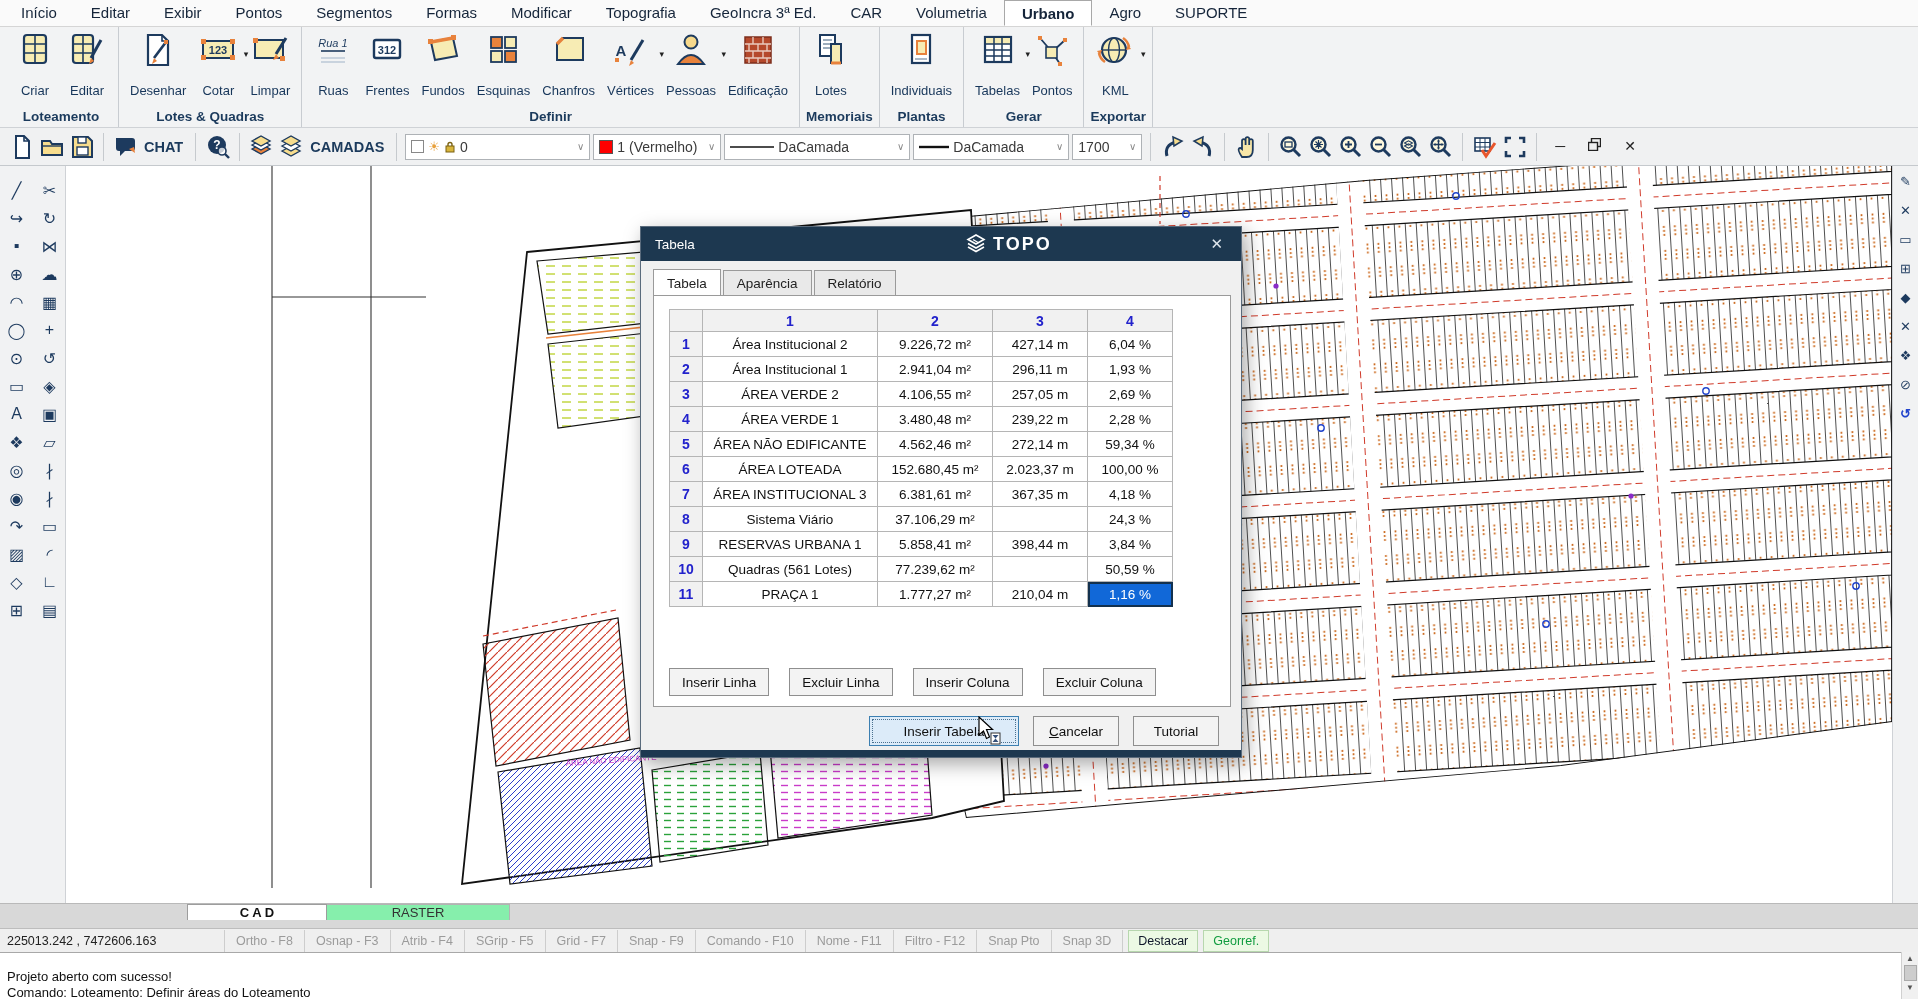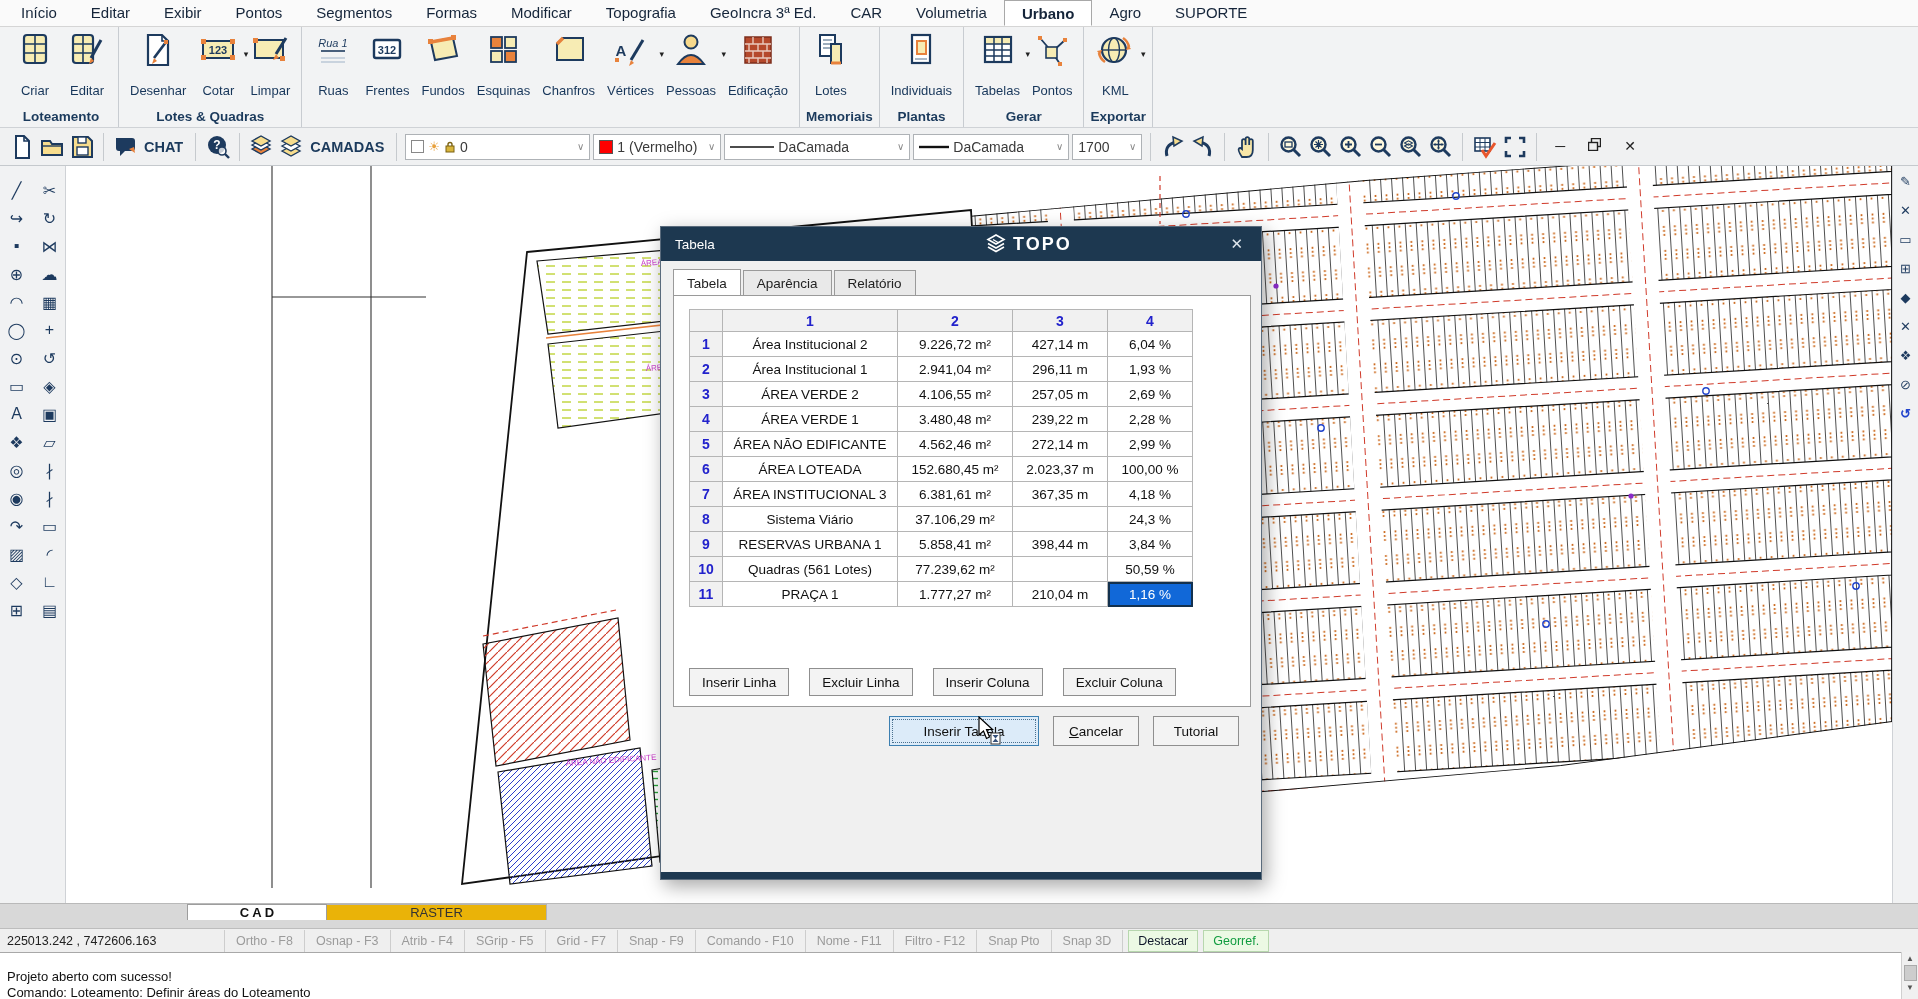--- a/index.html
+++ b/index.html
@@ -38,21 +38,21 @@
   
   #workspace{position:absolute;left:0;top:166px;width:1918px;height:737px;}
   #lefttools{position:absolute;left:0;top:0;width:66px;height:100%;background:#f1f2f3;border-right:1px solid #cfd2d6;display:grid;grid-template-columns:33px 33px;align-content:start;padding-top:10px;}
   .ltool{height:28px;display:flex;align-items:center;justify-content:center;font-size:16px;color:#1d3a5e;}
   #righttools{position:absolute;right:0;top:0;width:26px;height:100%;background:#f1f2f3;border-left:1px solid #cfd2d6;display:flex;flex-direction:column;align-items:center;padding-top:8px;gap:9px;}
   .rtool{font-size:13px;color:#1d3a5e;height:20px;}
   .rtool.blue{color:#2244cc;font-weight:bold;}
   #canvas{position:absolute;left:66px;top:0;width:1826px;height:737px;background:#fff;overflow:hidden;}
 
   
-  #dialog{position:absolute;left:660px;top:226px;width:602px;height:654px;background:#f0f0f0;border:1px solid #5a6b7c;box-shadow:4px 6px 18px rgba(0,0,0,.35);z-index:10;}
+  #dialog{position:absolute;left:640px;top:226px;width:602px;height:532px;background:#f0f0f0;border:1px solid #5a6b7c;box-shadow:4px 6px 18px rgba(0,0,0,.35);z-index:10;}
   #dlg-titlebar{position:absolute;left:0;top:0;width:100%;height:34px;background:#1d3850;display:flex;align-items:center;}
   #dlg-title{color:#fff;font-size:13.5px;margin-left:14px;}
   #dlg-brand{position:absolute;left:54%;top:0;height:34px;display:flex;align-items:center;gap:6px;}
   #dlg-brand span{color:#fff;font-weight:bold;font-size:18px;letter-spacing:2px;}
   #dlg-close{position:absolute;right:12px;top:0;height:34px;display:flex;align-items:center;color:#dfe6ec;font-size:15px;padding:0 6px;}
   #dlg-tabs{position:absolute;left:12px;top:42px;display:flex;}
   .dtab{padding:5px 13px 4px 13px;font-size:13.5px;color:#222;background:#e9e9e9;border:1px solid #9a9a9a;border-bottom:none;margin-right:2px;position:relative;top:1px;}
   .dtab.active{background:#fff;font-weight:normal;z-index:3;padding-top:6px;top:0;}
   #dlg-page{position:absolute;left:12px;top:68px;width:578px;height:412px;background:#fff;border:1px solid #9a9a9a;z-index:2;}
   #areas-table{position:absolute;left:15px;top:13px;border-collapse:collapse;font-size:13.5px;color:#111;}
@@ -69,21 +69,21 @@
   .btn.plain{height:30px;width:86px;}
   #dlg-footer{position:absolute;left:0;bottom:0;width:100%;height:7px;background:#1d3850;}
   .uline{text-decoration:underline;}
 
   
   #cursor{position:absolute;left:978px;top:716px;z-index:30;}
 
   
   #tabsbar{position:absolute;left:0;top:903px;width:100%;height:25px;background:#d8d8d8;border-top:1px solid #b9b9b9;display:flex;align-items:flex-start;}
   #tab-cad{margin-left:187px;width:140px;background:#fff;font-weight:bold;font-size:13px;color:#111;display:flex;align-items:center;justify-content:center;border:1px solid #9d9d9d;border-bottom:none;}
-  #tab-raster{width:220px;background:#eab308;font-size:13px;color:#333;display:flex;align-items:center;justify-content:center;border:1px solid #b3b3b3;border-bottom:none;border-left:none;}
+  #tab-raster{width:183px;background:#86efac;font-size:13px;color:#333;display:flex;align-items:center;justify-content:center;border:1px solid #b3b3b3;border-bottom:none;border-left:none;}
   #statusbar{position:absolute;left:0;top:928px;width:100%;height:24px;background:#efefef;border-top:1px solid #bdbdbd;display:flex;align-items:center;font-size:12.5px;}
   #coords{color:#222;padding-left:7px;width:224px;}
   .toggle{color:#9b9b9b;padding:0 11px;border-left:1px solid #cdcdcd;line-height:22px;white-space:nowrap;}
   .toggle:last-of-type{border-right:1px solid #cdcdcd;}
   .pill{margin-left:5px;padding:1px 9px;background:#ecf9e4;border:1px solid #b7d7ae;line-height:18px;}
   #destacar{color:#0f172a;}
   #georref{color:#119c3f;}
   #messages{position:absolute;left:0;top:952px;width:100%;height:47px;background:#fff;border-top:1px solid #a8a8a8;padding:16px 0 0 7px;font-size:13px;color:#111;line-height:15.5px;}
   #messages .m3{font-weight:bold;font-size:13.5px;}
   #msg-scroll{position:absolute;right:0;top:952px;width:17px;height:47px;background:#f0f0f0;border-left:1px solid #d0d0d0;display:flex;flex-direction:column;align-items:center;}
@@ -258,20 +258,21 @@
           <span class="ric">
               <svg viewBox="0 0 40 36">
                 <rect x="7" y="5" width="26" height="26" fill="#b5492c" stroke="#7e2f1c" stroke-width="1.5"></rect>
                 <path d="M7 12h26M7 19h26M7 26h26" stroke="#e9c9bd" stroke-width="1.6"></path>
                 <path d="M15 5v7M25 5v7M11 12v7M20 12v7M29 12v7M15 19v7M25 19v7M11 26v5M20 26v5M29 26v5" stroke="#e9c9bd" stroke-width="1.4"></path>
               </svg>
             </span>
           <span class="rlabel">Edificação</span>
         </div>
       </div>
+      <div class="rgname">Definir</div>
     </div>
 
     <div class="rgroup">
       <div class="ritems">
         <div class="ritem">
           <span class="ric">
               <svg viewBox="0 0 40 36">
                 <rect x="9" y="3" width="15" height="21" fill="#fff" stroke="#1d3a5e" stroke-width="2"></rect>
                 <path d="M12 8h9M12 12h9M12 16h9" stroke="#7d92a8" stroke-width="1.3"></path>
                 <path d="M20 12 h10 v19 h-10 z" fill="#f7ecb4" stroke="#1d3a5e" stroke-width="2"></path>
@@ -709,21 +710,21 @@
     <td class="c2">3.480,48 m²</td>
     <td class="c3">239,22 m</td>
     <td class="c4">2,28 %</td>
   </tr>
 
   <tr>
     <td class="rownum">5</td>
     <td class="c1">ÁREA NÃO EDIFICANTE</td>
     <td class="c2">4.562,46 m²</td>
     <td class="c3">272,14 m</td>
-    <td class="c4">2,99 %</td>
+    <td class="c4">59,34 %</td>
   </tr>
 
   <tr>
     <td class="rownum">6</td>
     <td class="c1">ÁREA LOTEADA</td>
     <td class="c2">152.680,45 m²</td>
     <td class="c3">2.023,37 m</td>
     <td class="c4">100,00 %</td>
   </tr>
 

